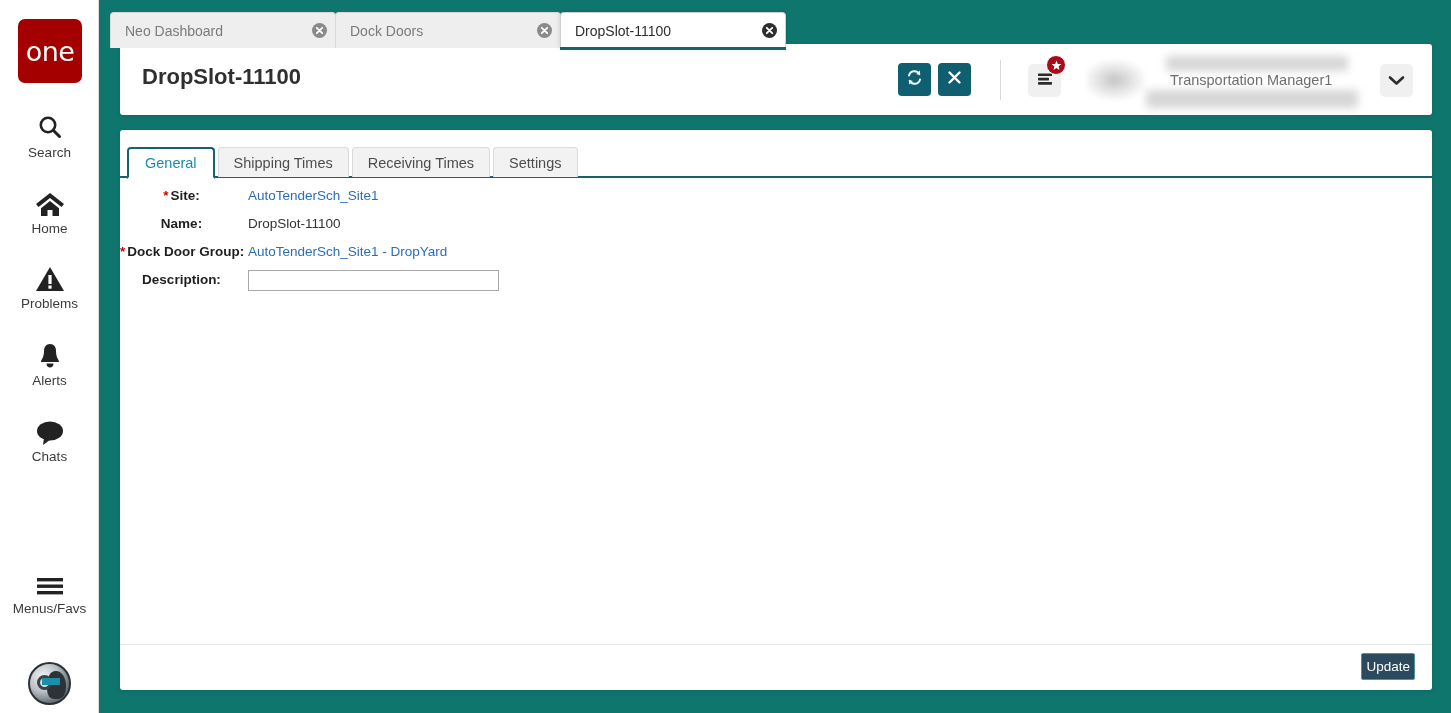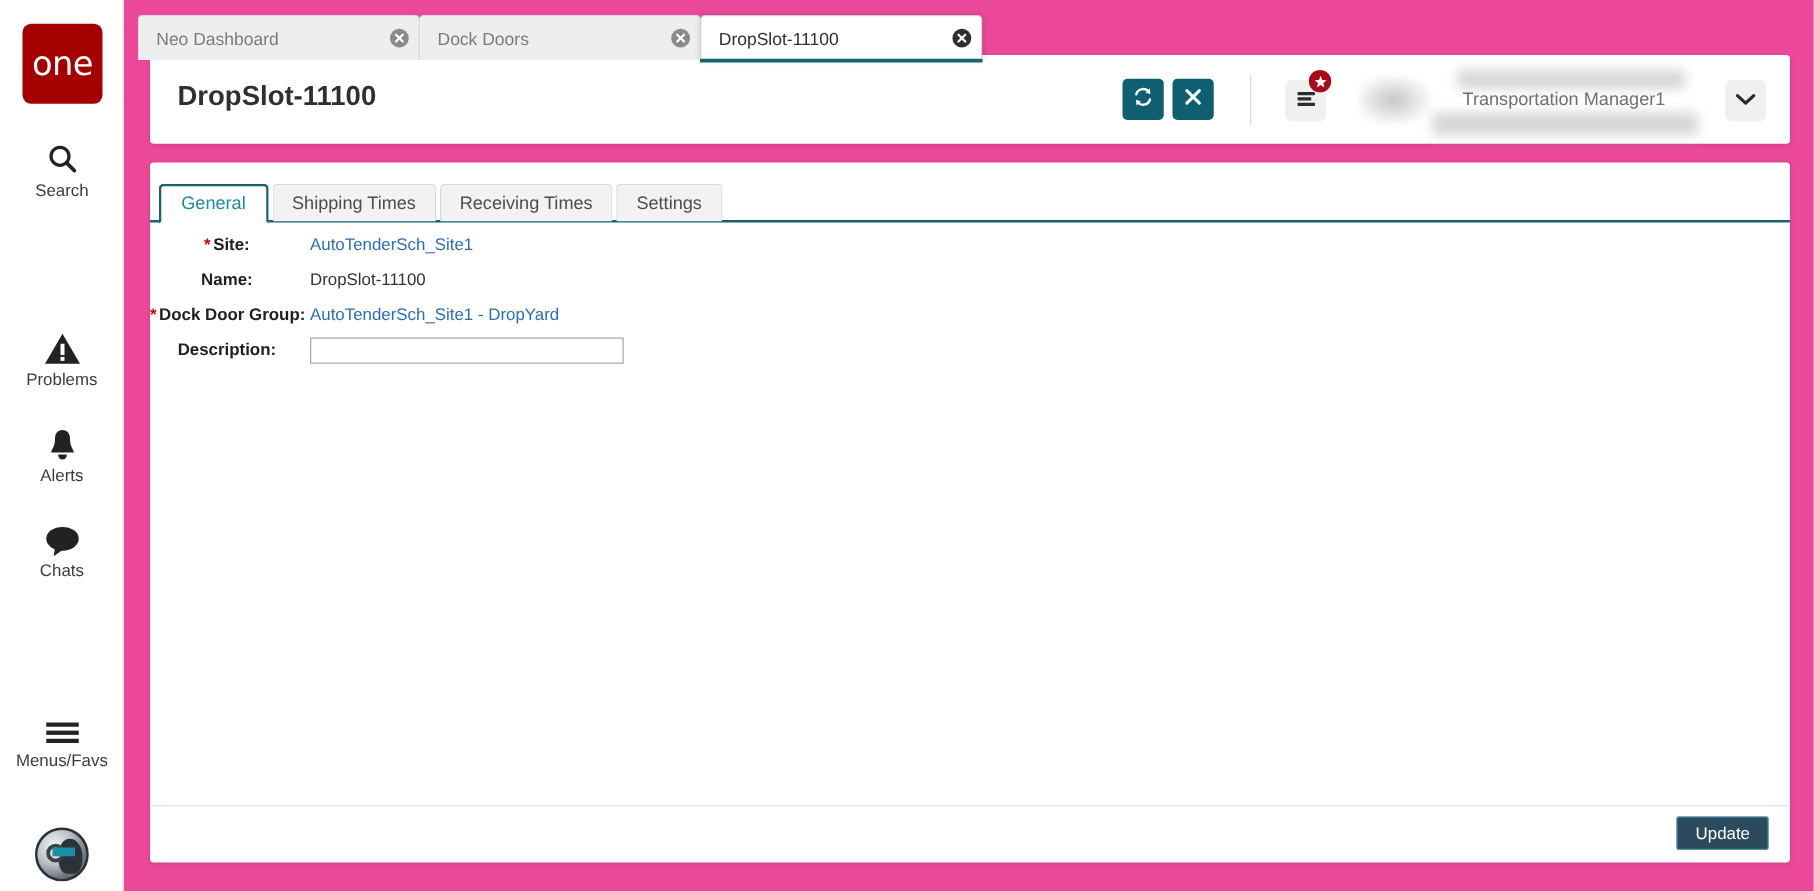--- a/index.html
+++ b/index.html
@@ -9,21 +9,21 @@
     overflow: hidden;
     background: #f2f2f2;
     font-family: "Liberation Sans", sans-serif;
     -webkit-font-smoothing: antialiased;
   }
 
   
   #app {
     position: relative;
     width: 1451px; height: 713px;
-    background: #ec4899;
+    background: #0f766e;
   }
 
   
   #rail {
     position: absolute; left: 0; top: 0;
     width: 99px; height: 713px;
     background: #ffffff;
     border-right: 1px solid #dcdcdc;
     z-index: 5;
   }
@@ -284,21 +284,21 @@
   }
 
   
   #card-footer {
     position: absolute; left: 0; bottom: 0;
     width: 100%; height: 46px;
     border-top: 1px solid #e4e4e4;
   }
   #update-btn {
     position: absolute; right: 17px; top: 8px;
-    height: 27px; padding: 0 14px;
+    height: 27px; padding: 0 4px;
     background: #2b4a5e;
     border: 1px solid #4d93a6;
     border-radius: 2px;
     color: #ffffff; font-size: 13.5px;
     display: flex; align-items: center; justify-content: center;
     cursor: pointer;
     font-family: "Liberation Sans", sans-serif;
     text-align: right;
   }
 </style>
@@ -316,20 +316,29 @@
     <div class="rail-item" style="top:108px">
       <div class="rail-ico">
         <svg width="28" height="28" viewBox="0 0 28 28">
           <circle cx="12" cy="11" r="7.2" fill="none" stroke="#222" stroke-width="2.6"></circle>
           <line x1="17.2" y1="16.2" x2="23.5" y2="22.5" stroke="#222" stroke-width="3" stroke-linecap="round"></line>
         </svg>
       </div>
       <div class="rail-lbl">Search</div>
     </div>
 
+    <div class="rail-item" style="top:184px">
+      <div class="rail-ico">
+        <svg width="30" height="27" viewBox="0 0 30 27">
+          <path d="M15 2 L29 13 L26.5 16 L15 7 L3.5 16 L1 13 Z" fill="#222"></path>
+          <path d="M15 10 L24 17.2 V25 H17.5 V19 H12.5 V25 H6 V17.2 Z" fill="#222"></path>
+        </svg>
+      </div>
+      <div class="rail-lbl">Home</div>
+    </div>
 
     <div class="rail-item" style="top:259px">
       <div class="rail-ico">
         <svg width="30" height="28" viewBox="0 0 30 28">
           <path d="M15 2 L29 26 H1 Z" fill="#222"></path>
           <rect x="13.4" y="10" width="3.2" height="9" fill="#fff"></rect>
           <rect x="13.4" y="20.5" width="3.2" height="3.2" fill="#fff"></rect>
         </svg>
       </div>
       <div class="rail-lbl">Problems</div>

